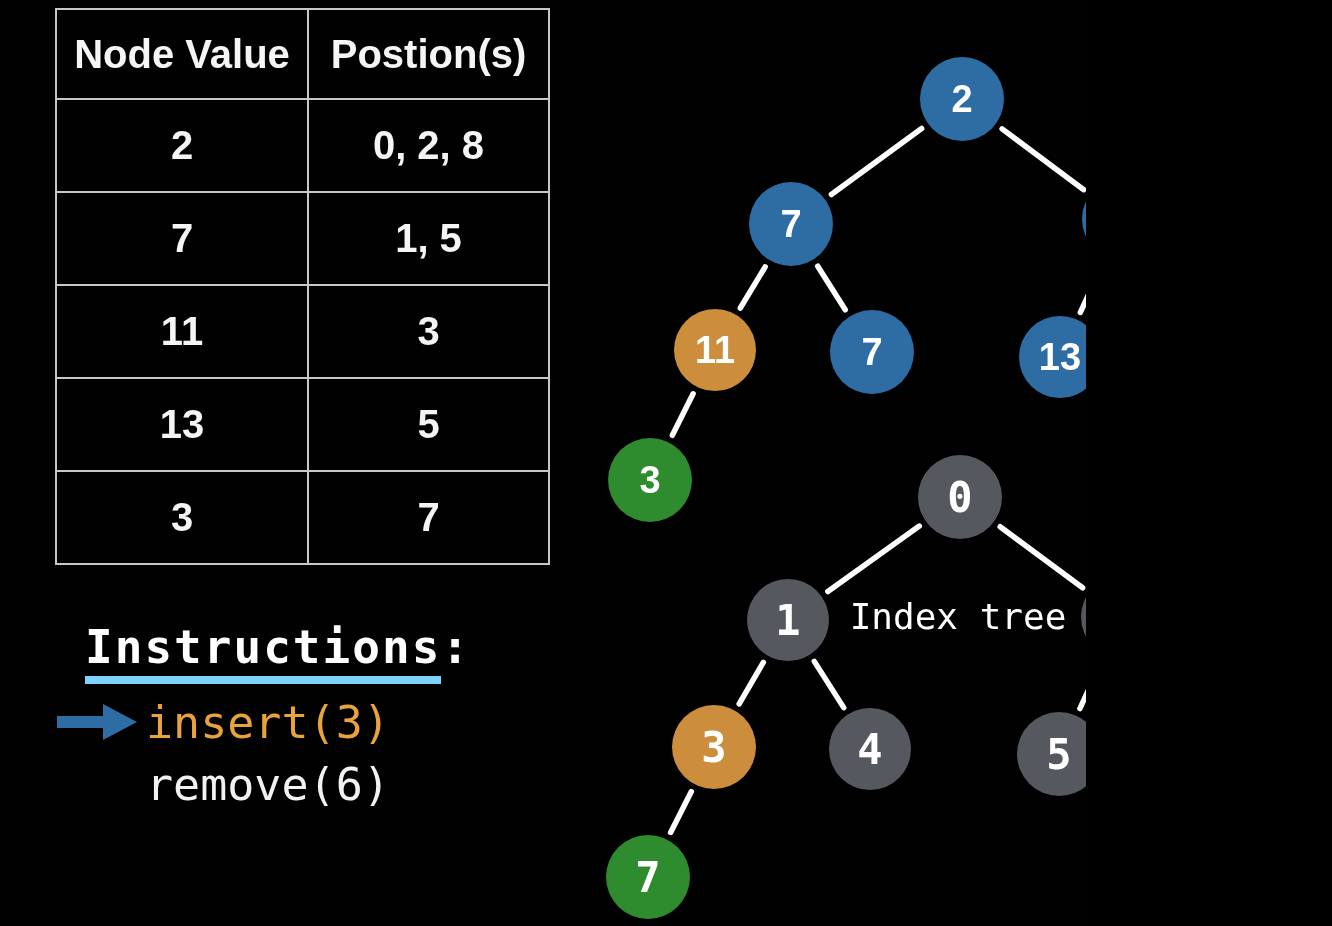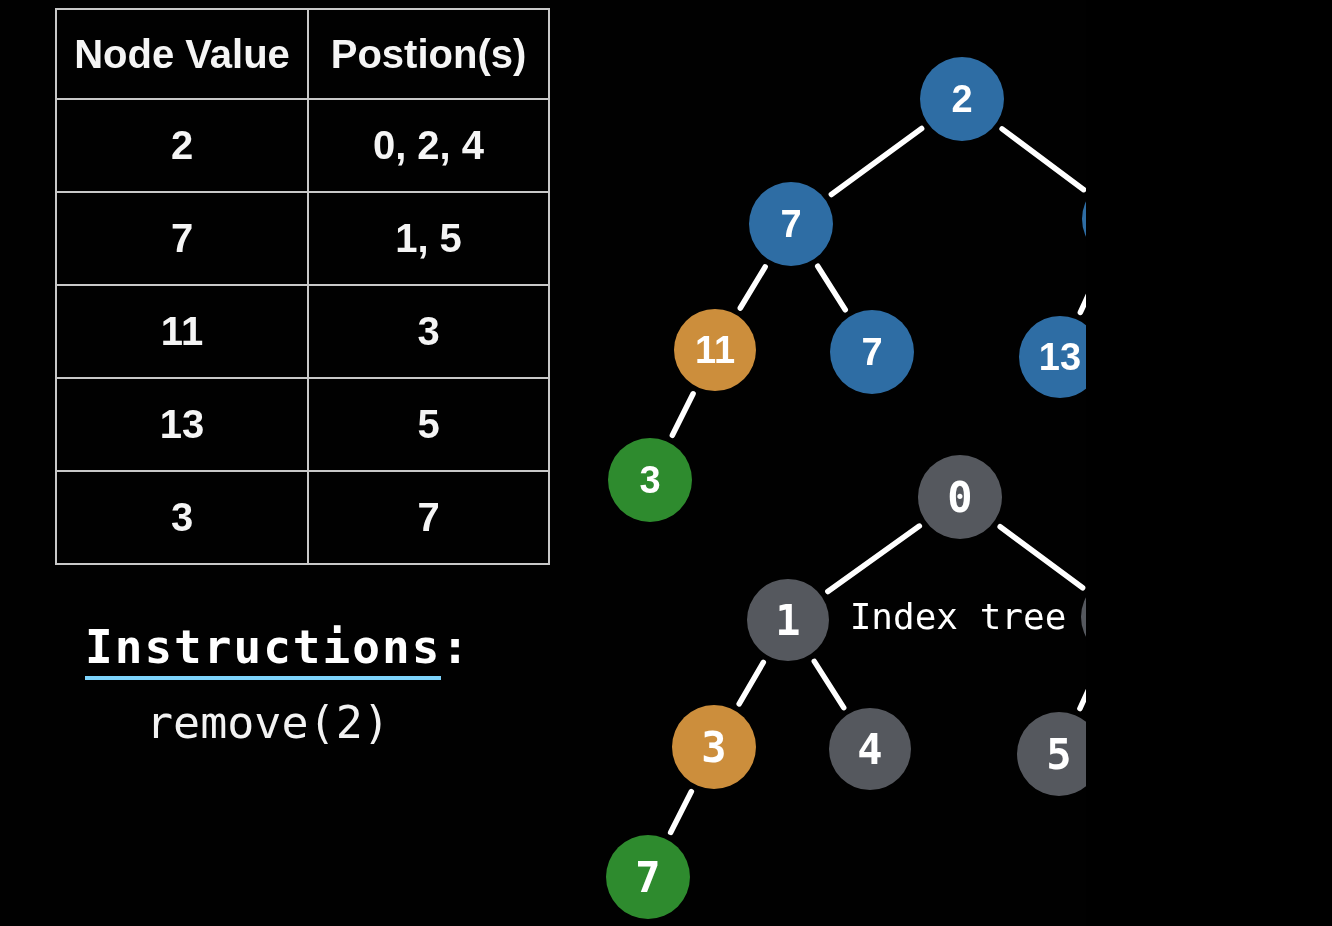--- a/index.html
+++ b/index.html
@@ -26,21 +26,21 @@
   .node-label-sans{font-family:"Liberation Sans",sans-serif;font-weight:bold;
                    font-size:38px;fill:#ffffff;}
   .node-label-mono{font-family:"DejaVu Sans Mono",monospace;font-weight:bold;
                    font-size:42px;fill:#ffffff;}
   .tree-caption{font-family:"DejaVu Sans Mono",monospace;font-size:36px;fill:#ffffff;}
 
   
   #instructions-title{position:absolute;left:85px;top:620px;color:#ffffff;
       font-family:"DejaVu Sans Mono",monospace;font-weight:bold;font-size:46px;
       letter-spacing:2px;white-space:nowrap;}
-  #instructions-title .uline{border-bottom:4px solid #7dd3fc;padding-bottom:2px;}
+  #instructions-title .uline{border-bottom:8px solid #7dd3fc;padding-bottom:2px;}
   #instruction-list{position:absolute;left:57px;top:691px;}
   .instruction-row{display:flex;align-items:center;height:62px;}
   .arrow-slot{width:89px;flex:0 0 89px;display:flex;align-items:center;}
   .instruction-label{font-family:"DejaVu Sans Mono",monospace;font-size:45px;
       color:#f2f2f2;white-space:pre;}
   .instruction-label.orange{color:#e8a33d;}
 </style>
 </head>
 <body>
 
@@ -53,21 +53,21 @@
       </colgroup>
     <thead>
       <tr>
         <th>Node Value</th>
         <th>Postion(s)</th>
       </tr>
     </thead>
     <tbody id="table-body">
         <tr>
           <td>2</td>
-          <td>0, 2, 4</td>
+          <td>0, 2, 8</td>
         </tr>
         <tr>
           <td>7</td>
           <td>1, 5</td>
         </tr>
         <tr>
           <td>11</td>
           <td class="hl-orange">3</td>
         </tr>
         <tr>
@@ -162,18 +162,27 @@
       </g>
       <text x="958" y="616" text-anchor="middle" dominant-baseline="central" class="tree-caption">Index tree</text>
     </svg>
 
   <div id="instructions-title">
     <span class="uline">Instructions</span><span>:</span>
   </div>
 
   <div id="instruction-list">
       <div class="instruction-row">
+        <div class="arrow-slot">
+          <svg width="80" height="40" viewBox="0 0 80 40">
+            <rect x="0" y="14" width="50" height="12" fill="#2e6da4"></rect>
+            <polygon points="46,2 80,20 46,38" fill="#2e6da4"></polygon>
+          </svg>
+        </div>
+        <div class="instruction-label orange">insert(3)</div>
+      </div>
+      <div class="instruction-row">
         <div class="arrow-slot"></div>
-        <div class="instruction-label">remove(2)</div>
+        <div class="instruction-label">remove(6)</div>
       </div>
     </div>
 
 </div>
 
 </body></html>

